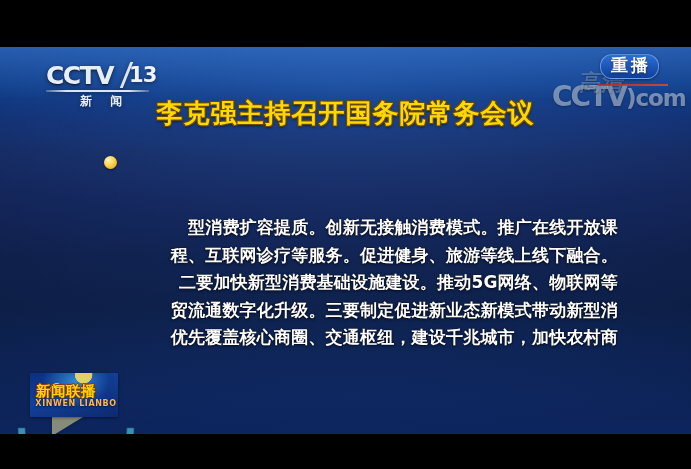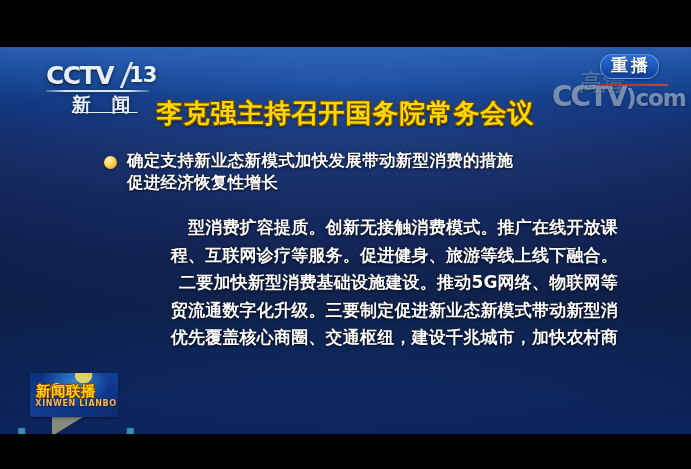--- a/index.html
+++ b/index.html
@@ -64,23 +64,22 @@
     border-right:3px solid #dde6f2; transform:skewX(-22deg);
   }
   #cctv-logo .num{
     font-size:21px; font-weight:bold; color:#eef3fa; letter-spacing:-1px;
   }
   #cctv-logo .underline{
     width:103px; height:2px; margin:2px 0 3px 0;
     background:linear-gradient(90deg,rgba(225,235,250,.25),#dbe6f5 20%,#dbe6f5 80%,rgba(225,235,250,.25));
   }
   #cctv-logo .sub{
-    font-size:19px; font-weight:bold; color:#e6eefa; letter-spacing:7px;
+    font-size:12px; font-weight:bold; color:#e6eefa; letter-spacing:7px;
     text-indent:7px;
-    text-decoration:underline;
   }
 
   
   #watermark{
     position:absolute; left:552px; top:80px; z-index:18;
     font-size:28px; font-weight:bold; letter-spacing:-2px;
     color:rgba(215,228,245,.52);
     text-shadow:0 1px 2px rgba(0,0,0,.3);
     pointer-events:none;
   }
@@ -233,24 +232,20 @@
     <div class="txt">重播</div>
   </div>
   <div id="rebroadcast-underline"></div>
 
   <div id="headline">
     <span class="txt">李克强主持召开国务院常务会议</span>
   </div>
 
   <div id="subtitle">
     <span id="bullet-dot"></span>
-    <div class="lines">
-      <div class="line">确定支持新业态新模式加快发展带动新型消费的措施</div>
-      <div class="line">促进经济恢复性增长</div>
-    </div>
   </div>
 
   <div id="body-text">
     <div class="line">型消费扩容提质。创新无接触消费模式。推广在线开放课</div>
     <div class="line">程、互联网诊疗等服务。促进健身、旅游等线上线下融合。</div>
     <div class="line">二要加快新型消费基础设施建设。推动5G网络、物联网等</div>
     <div class="line">贸流通数字化升级。三要制定促进新业态新模式带动新型消</div>
     <div class="line">优先覆盖核心商圈、交通枢纽，建设千兆城市，加快农村商</div>
   </div>
 

